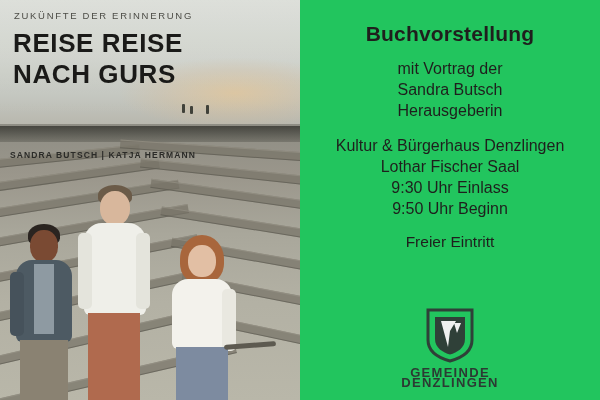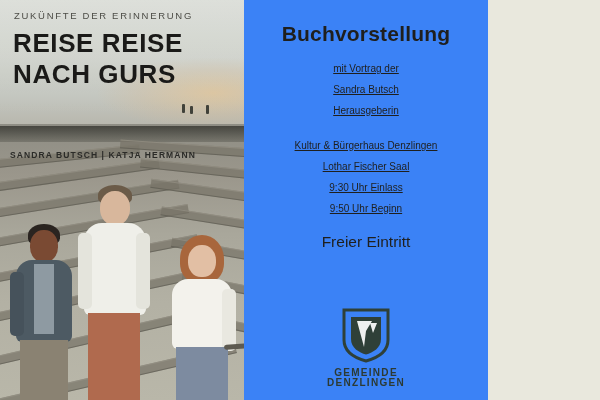--- a/index.html
+++ b/index.html
@@ -8,21 +8,21 @@
   }
   body {
     width: 600px;
     height: 400px;
     overflow: hidden;
     font-family: "Liberation Sans", sans-serif;
     background: #e9e8dd;
   }
   .poster {
     position: relative;
-    width: 488px;
+    width: 600px;
     height: 400px;
     display: flex;
   }
 
   
   .cover {
     position: relative;
     width: 300px;
     height: 400px;
     overflow: hidden;
@@ -143,57 +143,56 @@
   }
   .legs {
     position: absolute;
   }
 
   
   .info {
     position: relative;
     width: 300px;
     height: 400px;
-    background: #3b82f6;
+    background: #22c55e;
     color: #1f1f1d;
     text-align: center;
     padding-top: 22px;
     box-sizing: border-box;
   }
   .info-title {
     font-size: 21px;
     font-weight: 700;
     letter-spacing: 0.2px;
     margin: 0 0 12px 0;
   }
   .info-line {
-    font-size: 10px;
+    font-size: 16px;
     line-height: 21px;
     font-weight: 400;
-    text-decoration: underline;
   }
   .block-gap { height: 14px; }
   .free {
     font-size: 15.5px;
     font-weight: 400;
   }
 
   
   .crest-wrap {
     position: absolute;
     left: 0;
     right: 0;
     bottom: 12px;
     display: flex;
     flex-direction: column;
     align-items: center;
   }
   .crest-caption {
     margin-top: 5px;
-    font-size: 10px;
+    font-size: 13px;
     letter-spacing: 1.3px;
     line-height: 10px;
     font-weight: 700;
     color: #2c3a33;
     text-align: center;
   }
 </style>
 </head>
 <body>
 

